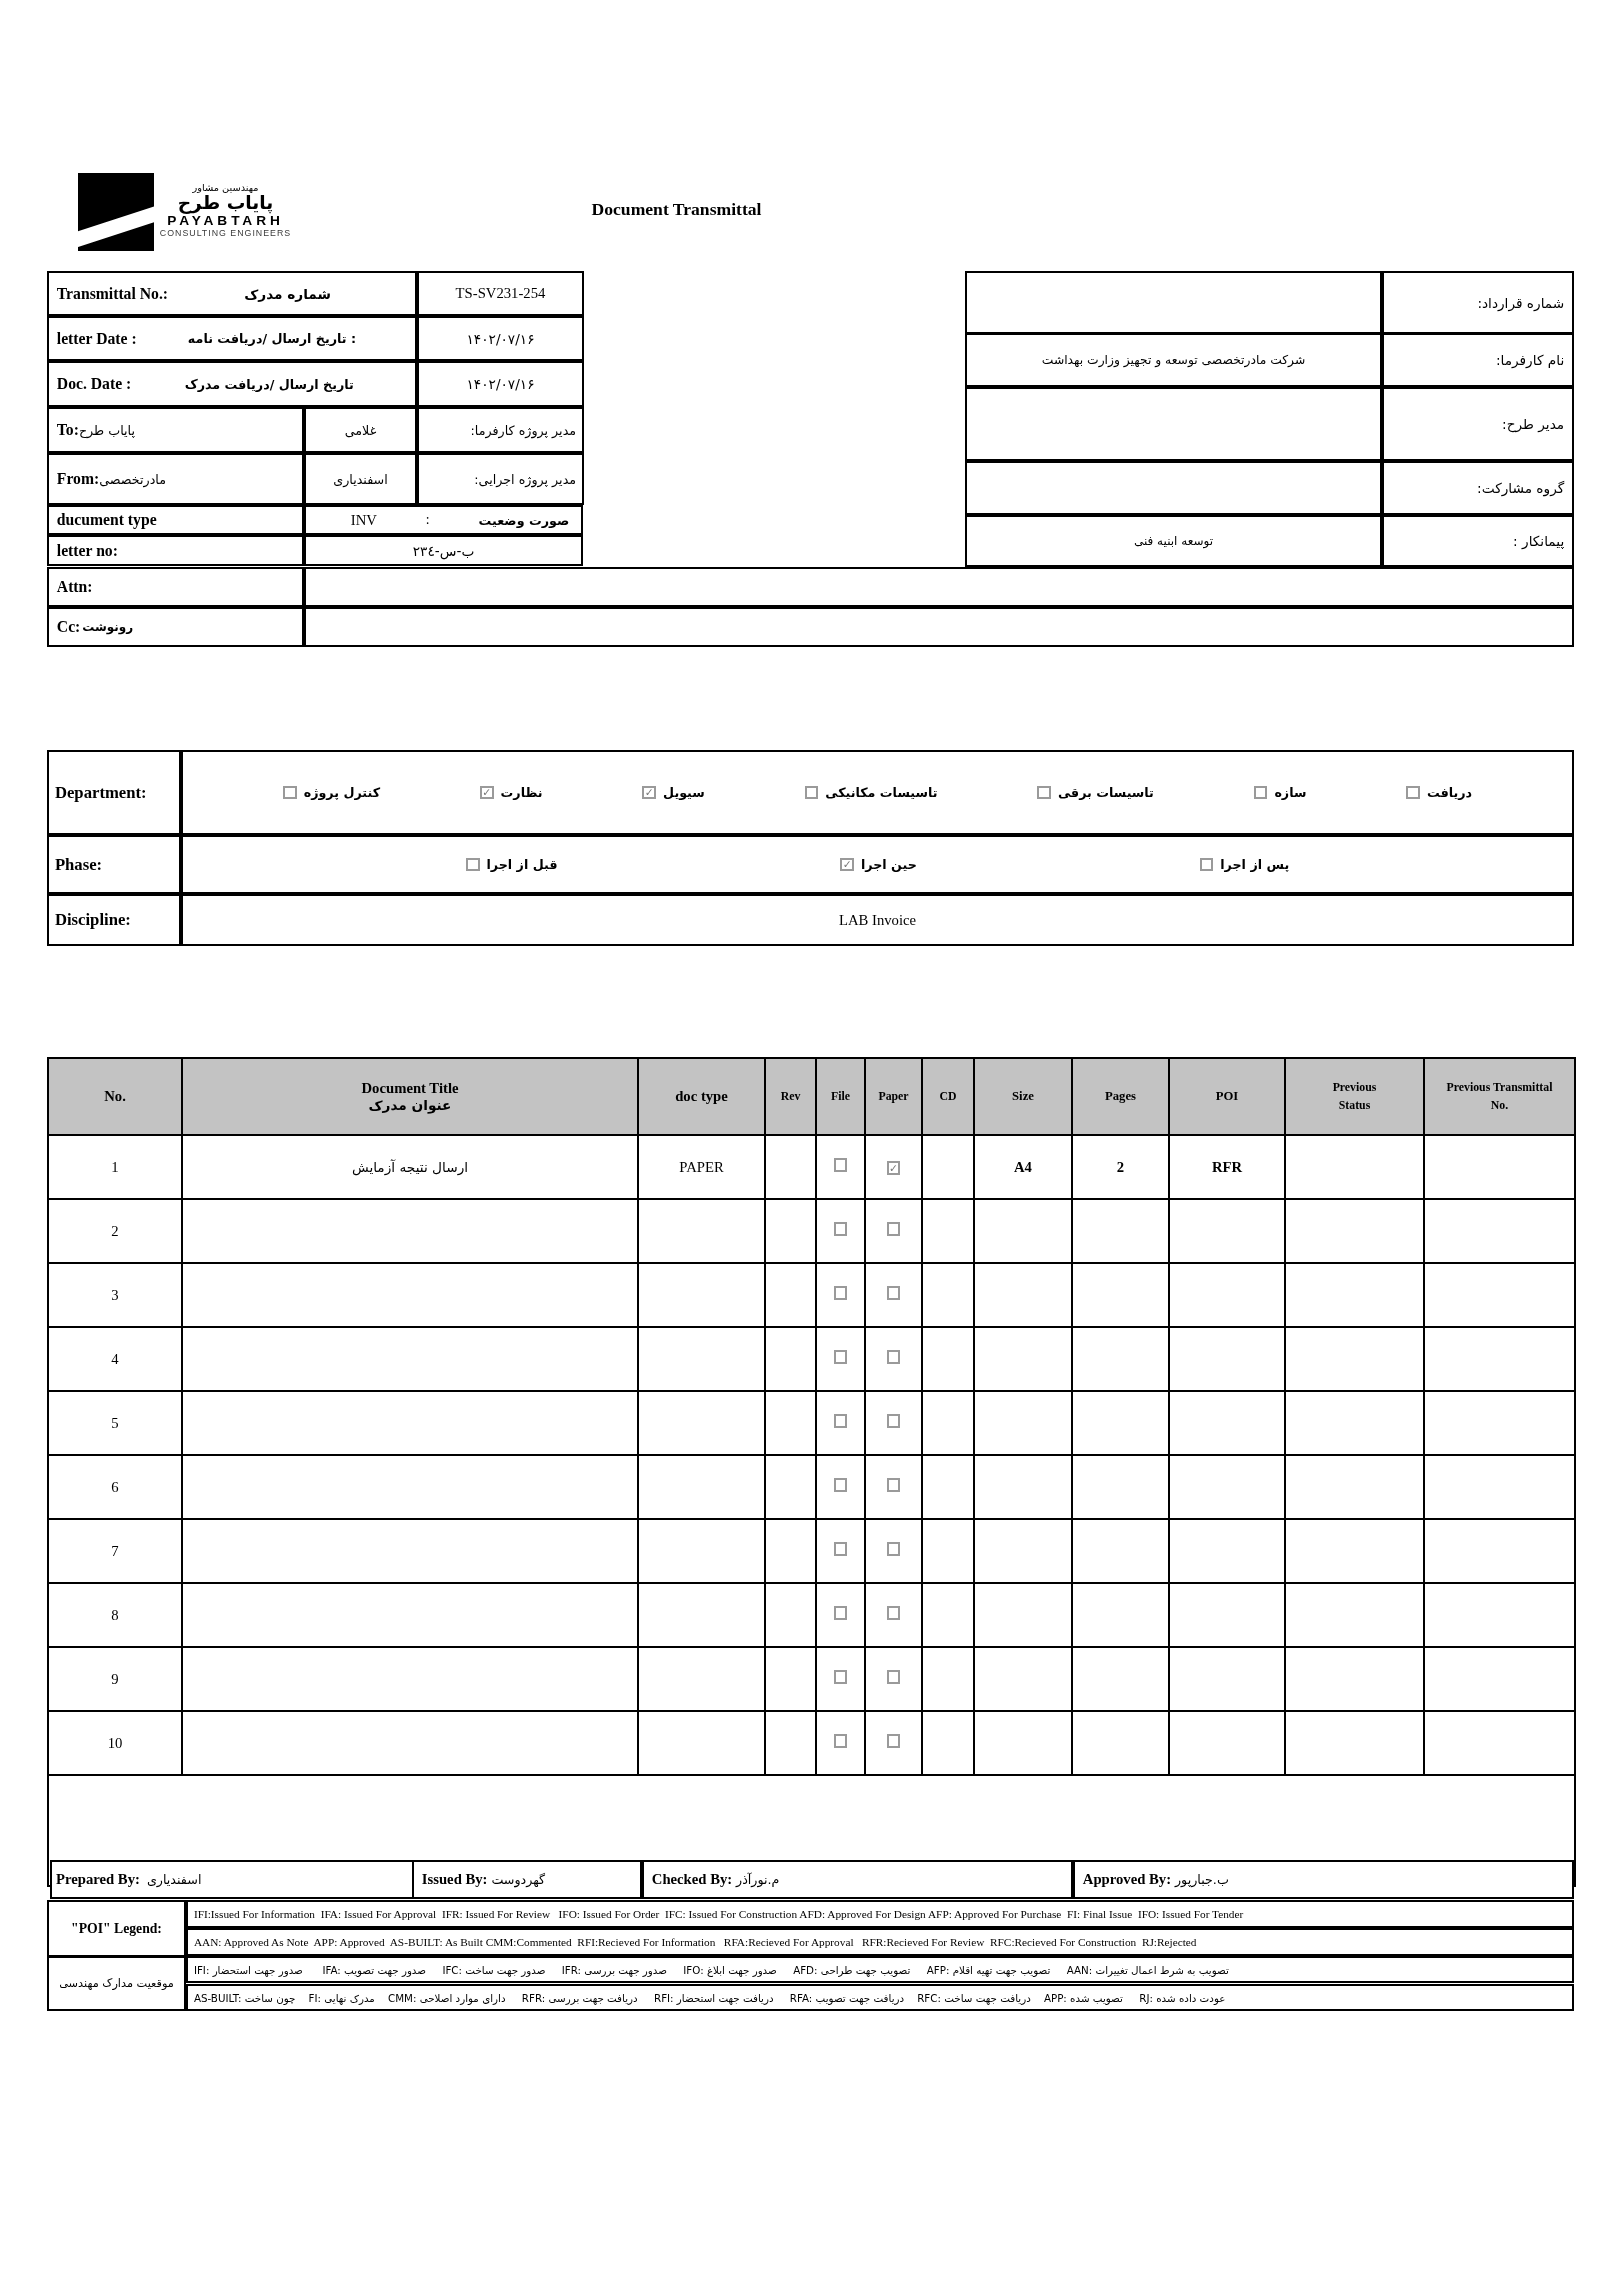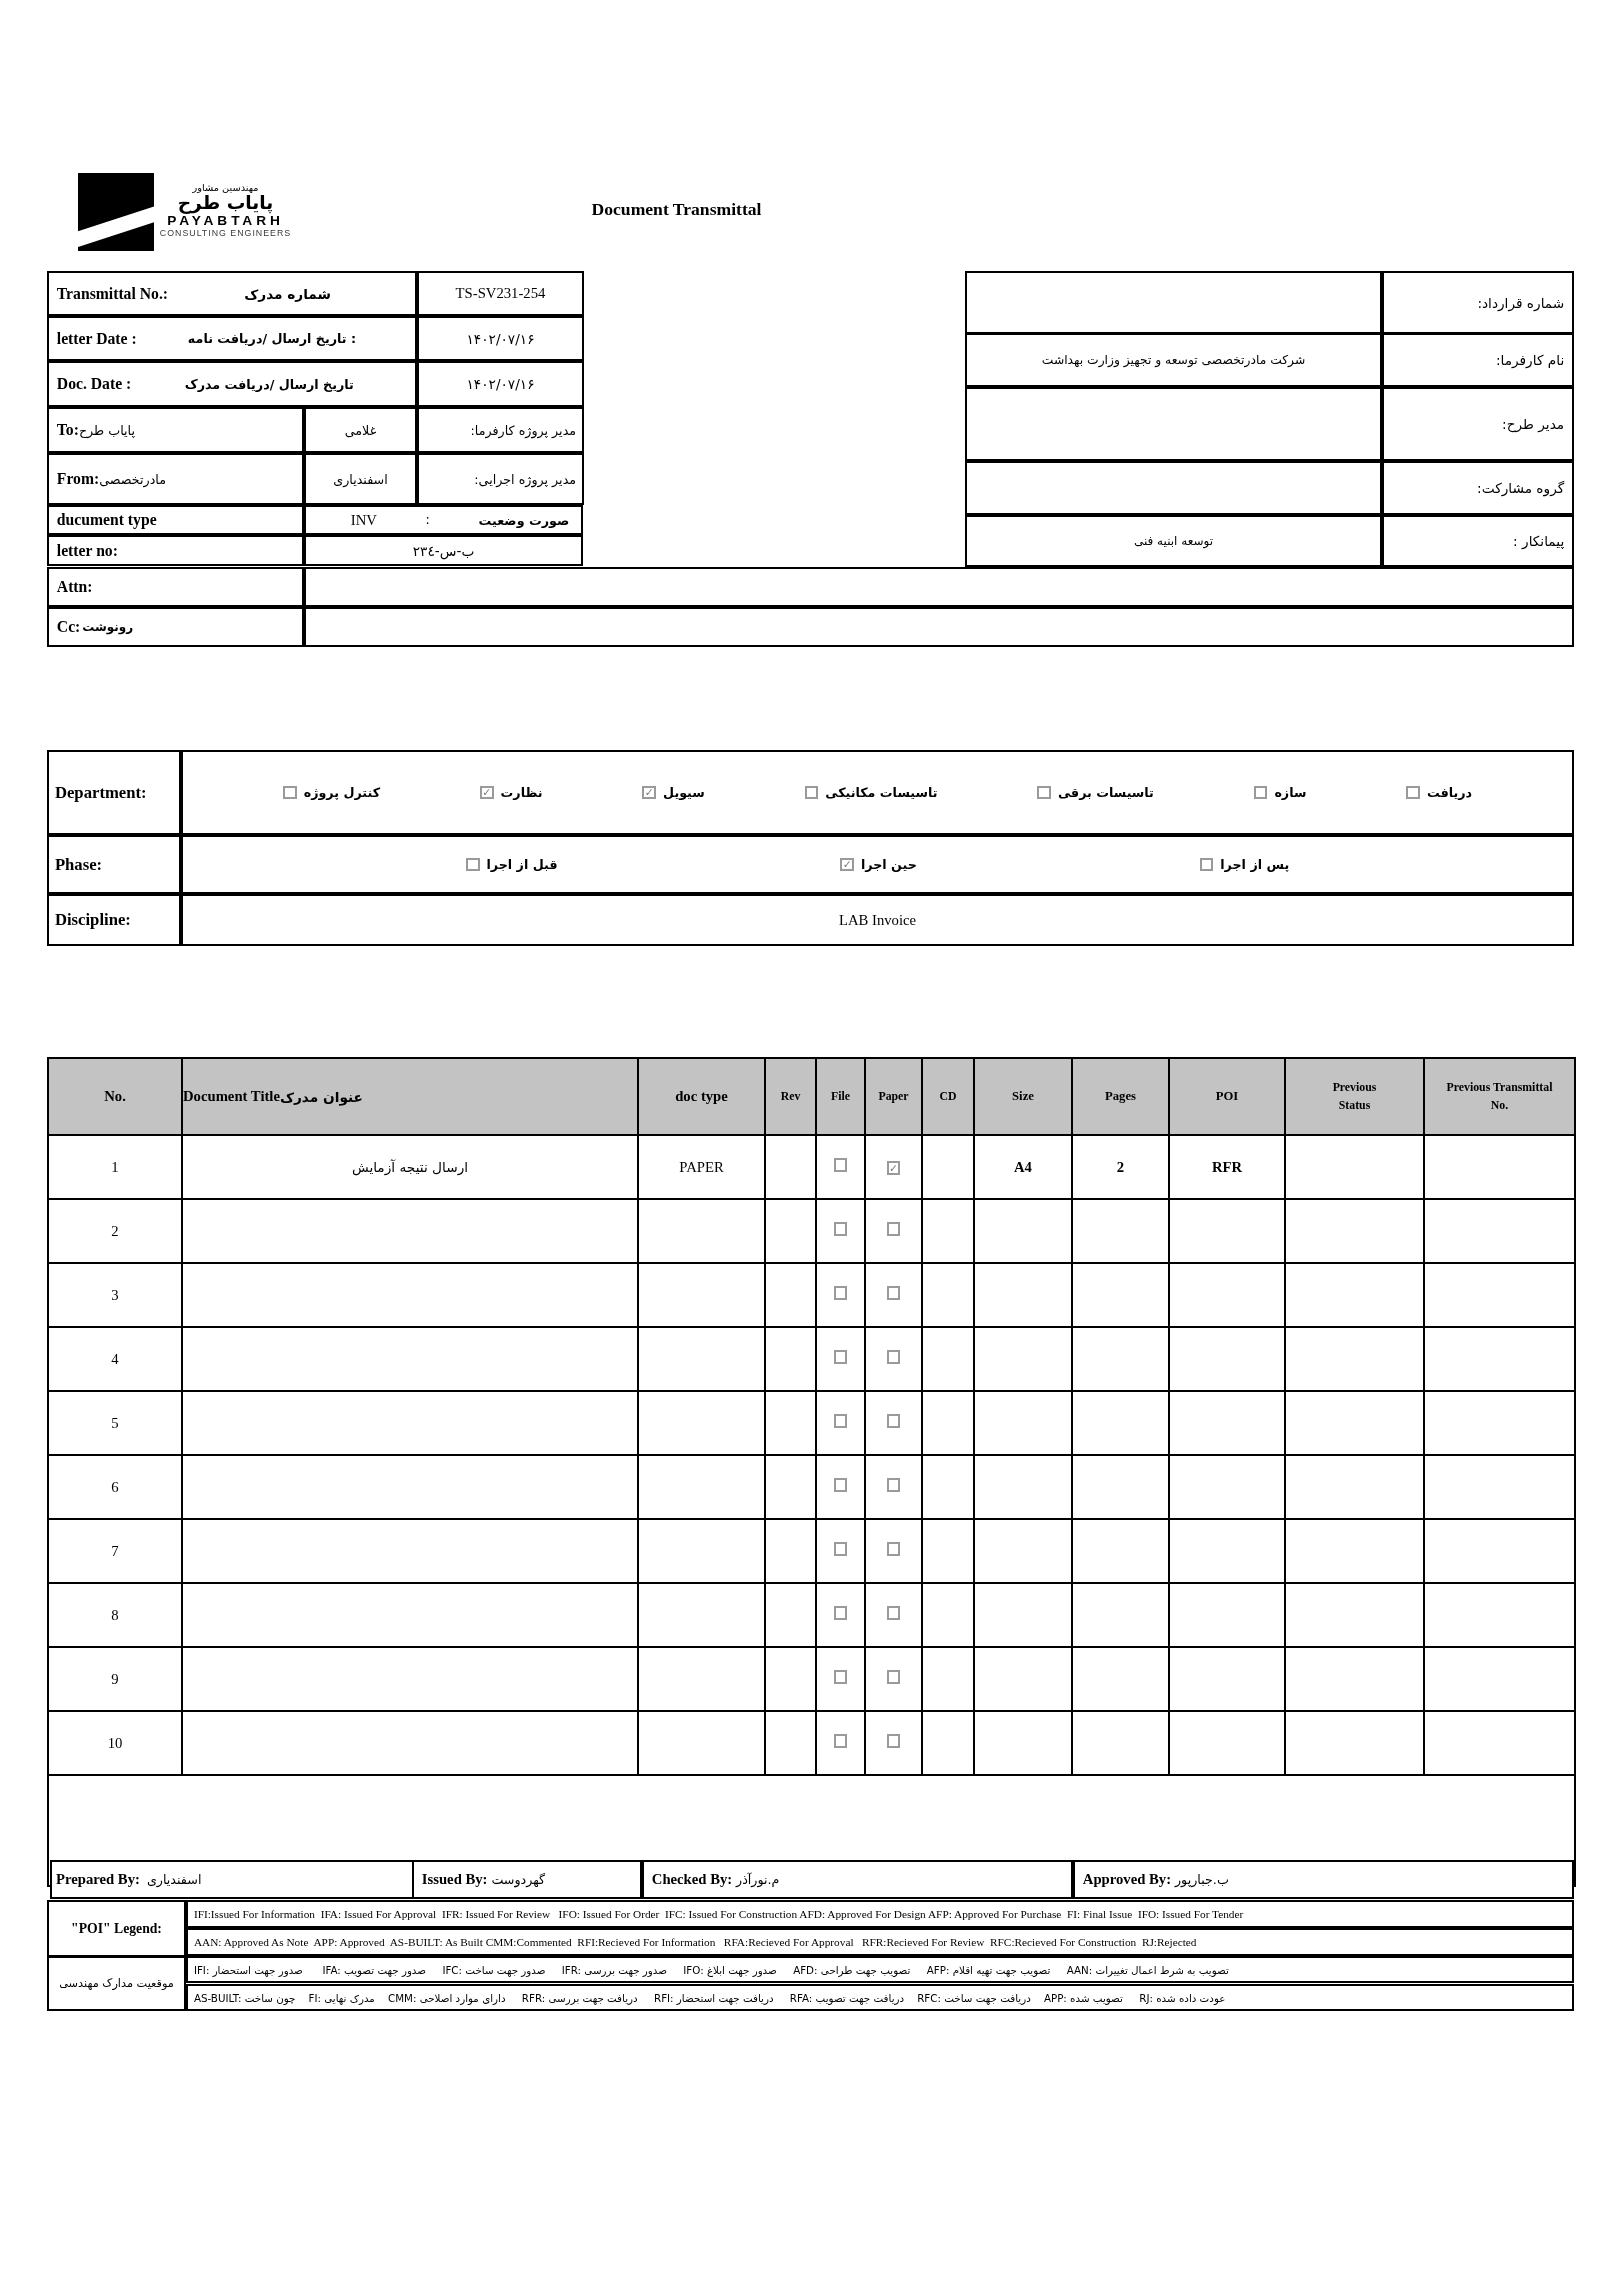--- a/index.html
+++ b/index.html
@@ -22,21 +22,21 @@
   
   .chkrow{direction:rtl;display:flex;justify-content:space-evenly;align-items:center;width:100%;}
   .chk-item{display:flex;direction:ltr;align-items:center;gap:6.9px;}
   .chk-item .lbl{font-family:"DejaVu Sans",sans-serif;direction:rtl;font-size:12.7px;font-weight:bold;}
   
   .doctable{position:absolute;left:47px;top:1057px;width:1527px;border-collapse:collapse;table-layout:fixed;}
   .doctable th,.doctable td{border:2.9px solid #000;padding:0;text-align:center;vertical-align:middle;overflow:hidden;}
   .doctable thead th{background:#c3c3c3;font-weight:bold;font-size:12.7px;height:75px;}
   .doctable tbody td{height:62px;font-size:14.7px;}
   .doctable .spacer td{height:109px;}
-  .hdr-flex{display:flex;justify-content:flex-start;align-items:center;width:100%;}
+  .hdr-flex{display:flex;justify-content:center;align-items:center;width:100%;flex-direction:column;}
   .sig-lbl{font-weight:bold;font-size:14.7px;}
   .sig-name{font-family:"DejaVu Sans",sans-serif;direction:rtl;font-size:12.7px;}
   .legend-line{font-size:11.3px;padding-left:5.9px;}
 </style>
 </head>
 <body>
 
 <div class="page">
 
   <div class="logo-square">

